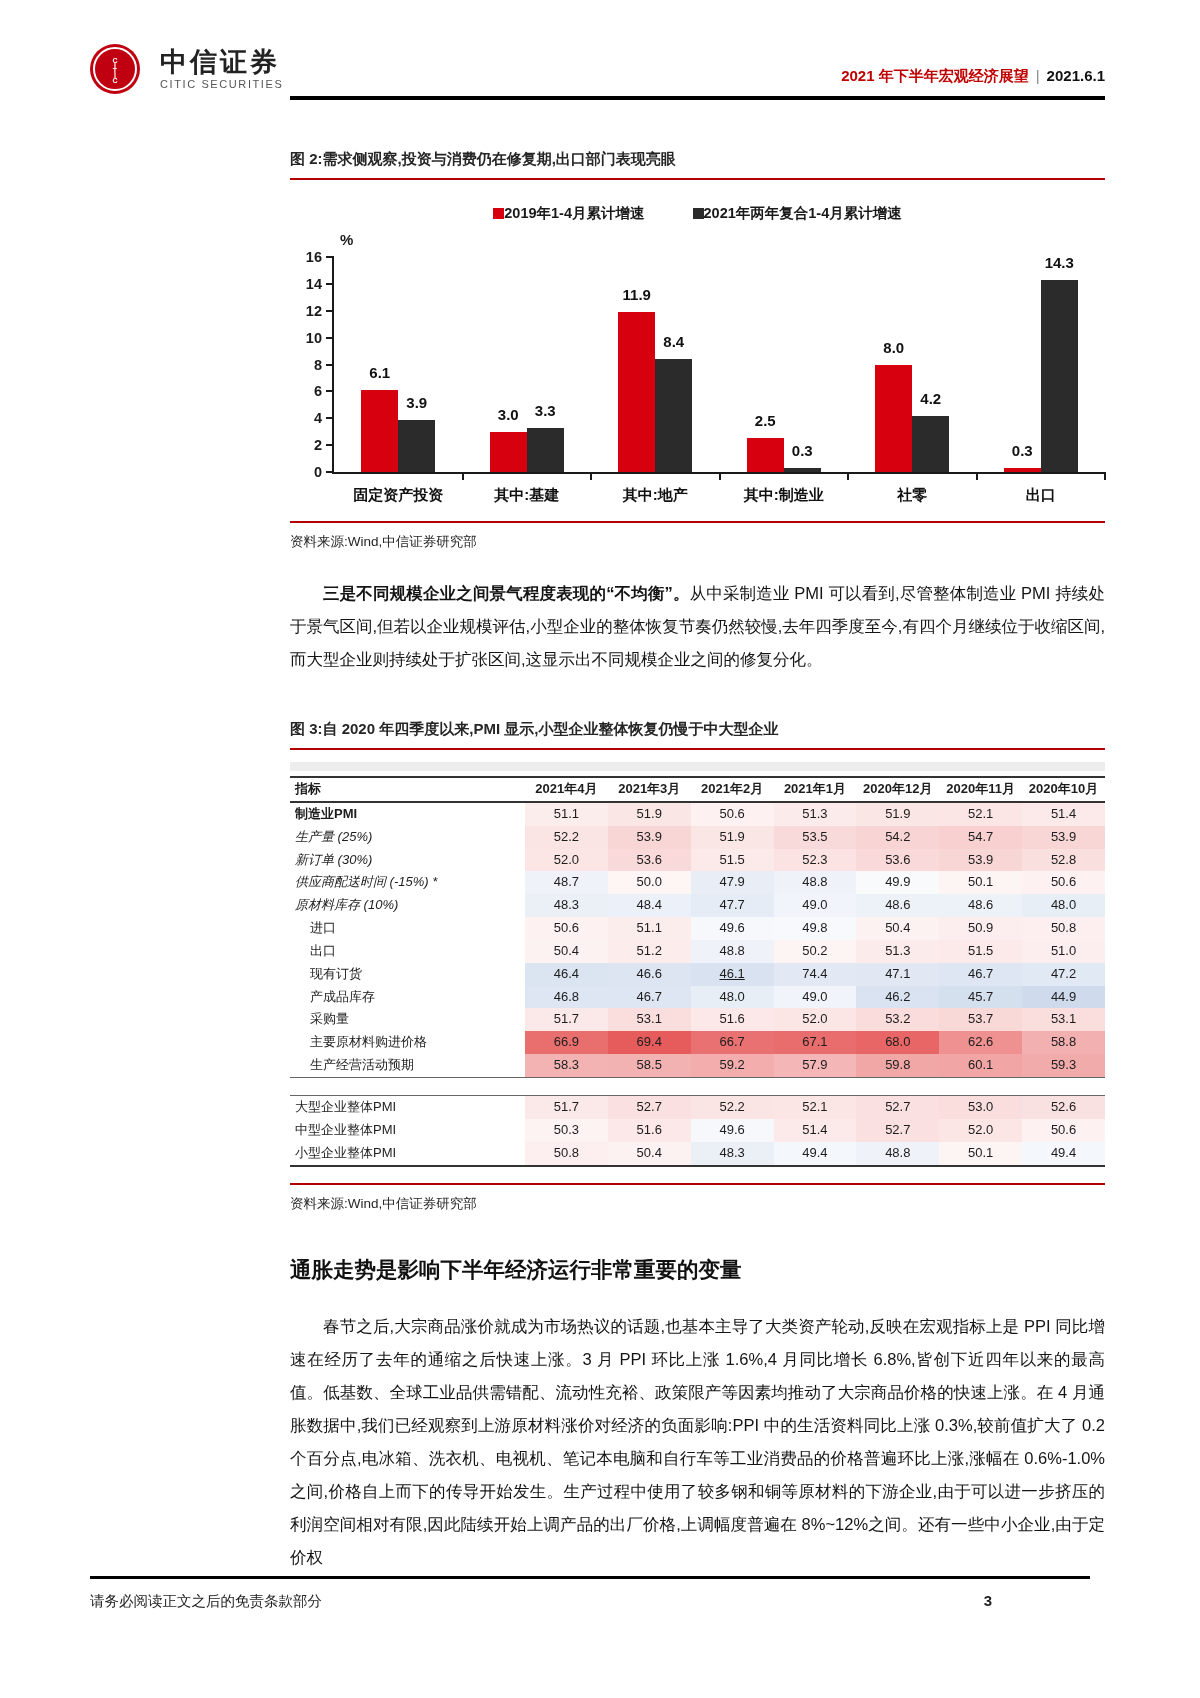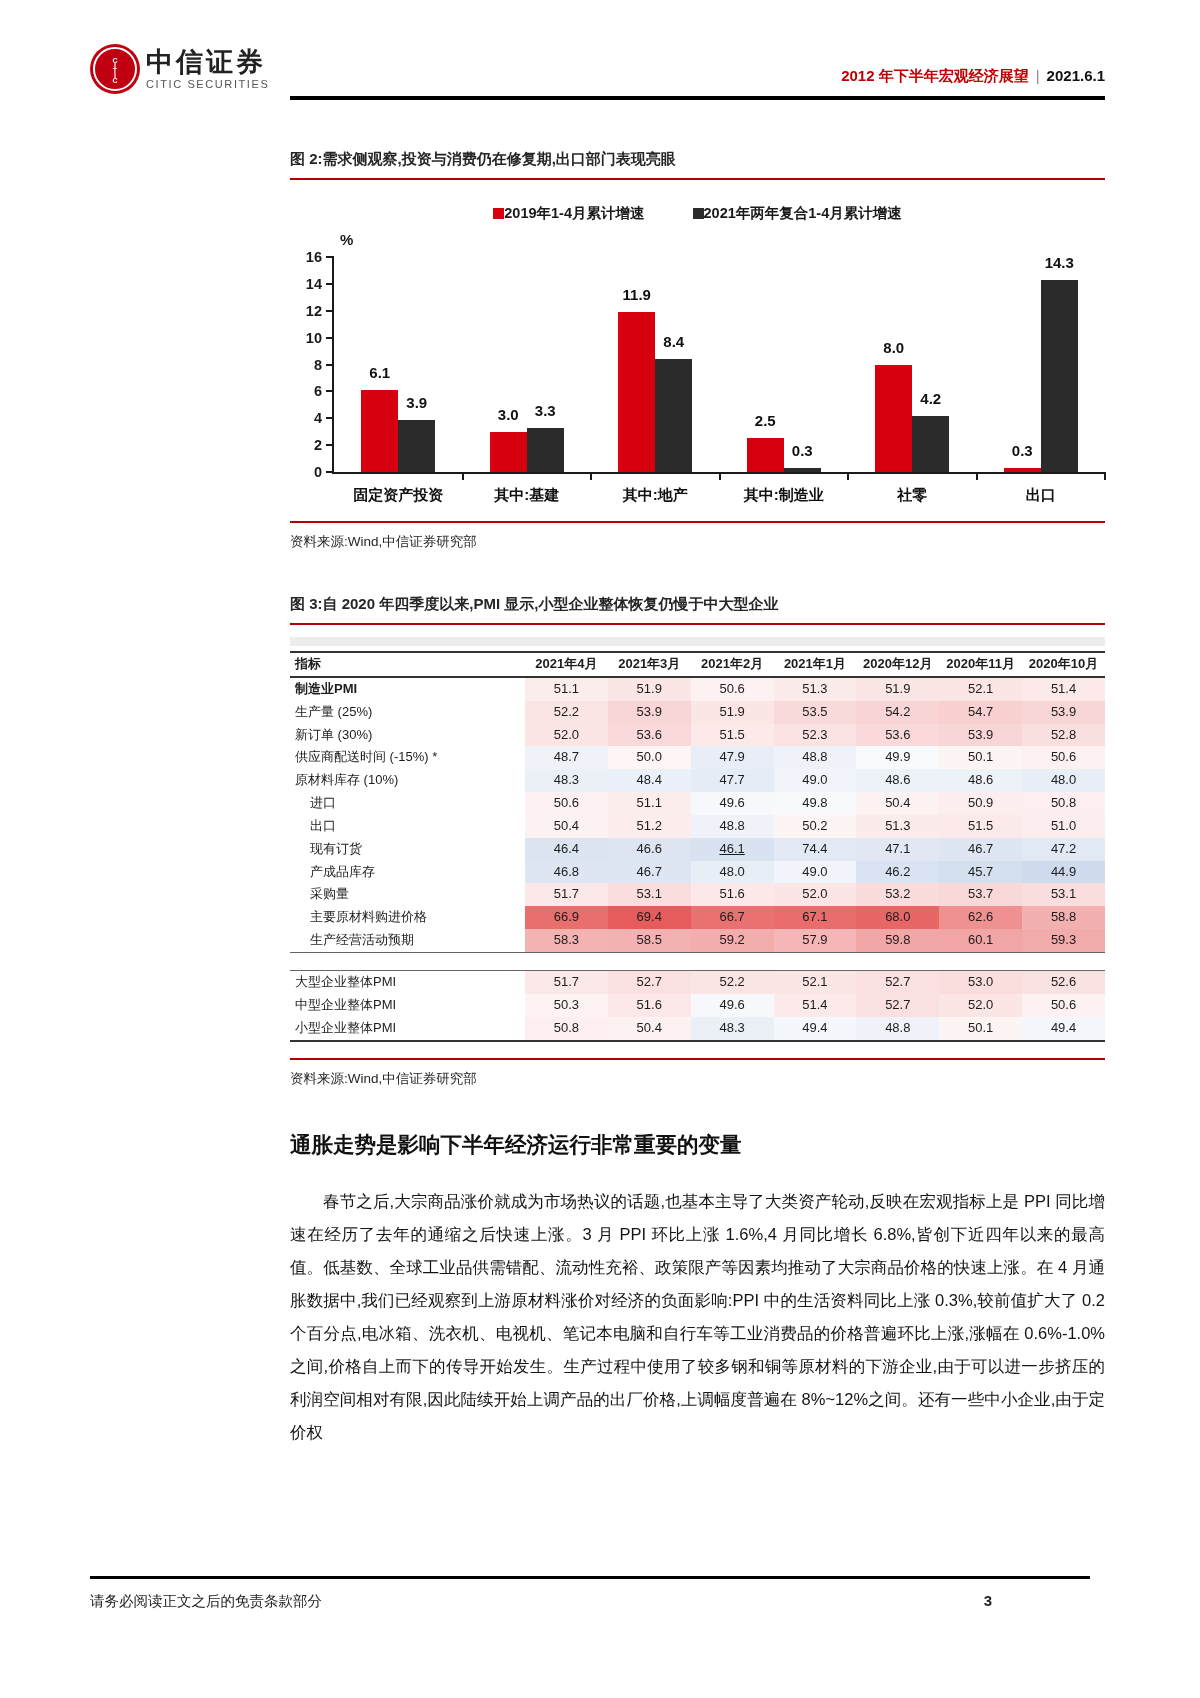--- a/index.html
+++ b/index.html
@@ -4,21 +4,21 @@
 <style>
   html,body{margin:0;padding:0;background:#e8e8e8;}
   .page{
     width:1200px;height:1698px;background:#ffffff;position:relative;
     font-family:"Liberation Sans","DejaVu Sans",sans-serif;color:#1a1a1a;
     margin:0 auto;overflow:hidden;
   }
   
   .header{position:absolute;top:44px;left:90px;right:95px;}
   .header-row{display:flex;justify-content:space-between;align-items:flex-end;}
-  .brand{display:flex;align-items:center;gap:6px;}
+  .brand{display:flex;align-items:center;gap:20px;}
   .brand-mark{width:50px;height:50px;border-radius:50%;background:#c00010;display:flex;align-items:center;justify-content:center;flex:0 0 auto;}
   .brand-mark-inner{width:40px;height:40px;border:2px solid #fff;border-radius:50%;display:flex;align-items:center;justify-content:center;}
   .brand-mark-inner span{color:#fff;font-size:7px;font-weight:bold;writing-mode:vertical-lr;text-orientation:upright;letter-spacing:-2px;line-height:1;}
   .brand-cn{font-size:27px;font-weight:bold;color:#222;letter-spacing:3px;line-height:1.1;}
   .brand-en{font-size:11px;color:#555;letter-spacing:1.6px;}
   .head-title{font-size:15px;font-weight:bold;padding-bottom:8px;white-space:nowrap;}
   .head-title .rt{color:#c00000;}
   .head-title .sep{color:#888;font-weight:normal;margin:0 7px;}
   .head-title .dt{color:#111;}
   .head-rule{margin-left:200px;height:4px;background:#000;margin-top:2px;}
@@ -49,21 +49,21 @@
   
   .fig3{margin-top:44px;}
   .table-strip{height:9px;background:#ededed;margin-top:12px;}
   .pmi-table{width:100%;border-collapse:collapse;table-layout:fixed;font-size:13px;margin-top:5px;color:#1d1d1d;}
   .pmi-table th,.pmi-table td{padding:2px 2px;line-height:1.45;}
   .pmi-table thead th{border-top:2px solid #333;border-bottom:2px solid #333;font-weight:bold;text-align:center;}
   .pmi-table thead th:first-child{text-align:left;width:228px;padding-left:5px;margin-top:20px;}
   .pmi-table td.val{text-align:center;}
   .pmi-table td.lab{text-align:left;padding-left:5px;white-space:nowrap;}
   .lab-bold{font-weight:bold;}
-  .lab-italic{}
+  .lab-italic{font-style:italic;}
   .lab-indent{padding-left:20px !important;}
   tr.main-last td{border-bottom:1px solid #666;}
   tr.gap td{height:13px;border-bottom:1px solid #666;}
   tr.sum-last td{border-bottom:2px solid #333;}
   
   .section-heading{font-size:21.5px;font-weight:bold;color:#111;margin-top:42px;}
   
   .footer{position:absolute;left:90px;right:110px;top:1576px;}
   .footer-rule{height:3px;background:#000;}
   .footer-row{display:flex;justify-content:space-between;align-items:baseline;padding-top:13px;font-size:14.5px;color:#222;}
@@ -81,21 +81,21 @@
           <div class="brand-mark-inner">
               <span>CITIC</span>
             </div>
         </div>
         <div class="brand-text">
           <div class="brand-cn">中信证券</div>
           <div class="brand-en">CITIC SECURITIES</div>
         </div>
       </div>
       <div class="head-title">
-        <span class="rt">2012 年下半年宏观经济展望</span><span class="sep">|</span><span class="dt">2021.6.1</span>
+        <span class="rt">2021 年下半年宏观经济展望</span><span class="sep">|</span><span class="dt">2021.6.1</span>
       </div>
     </div>
     <div class="head-rule"></div>
   </div>
 
   <div class="content">
 
     <div class="fig2">
       <div class="fig-title">图 2:需求侧观察,投资与消费仍在修复期,出口部门表现亮眼</div>
       <div class="chart">
@@ -187,20 +187,21 @@
             <div class="xlab">其中:基建</div>
             <div class="xlab">其中:地产</div>
             <div class="xlab">其中:制造业</div>
             <div class="xlab">社零</div>
             <div class="xlab">出口</div>
           </div>
       </div>
       <div class="fig-source">资料来源:Wind,中信证券研究部</div>
     </div>
 
+    <p class="para"><span class="lead">三是不同规模企业之间景气程度表现的“不均衡”。</span><span>从中采制造业 PMI 可以看到,尽管整体制造业 PMI 持续处于景气区间,但若以企业规模评估,小型企业的整体恢复节奏仍然较慢,去年四季度至今,有四个月继续位于收缩区间,而大型企业则持续处于扩张区间,这显示出不同规模企业之间的修复分化。</span></p>
 
     <div class="fig3">
       <div class="fig-title">图 3:自 2020 年四季度以来,PMI 显示,小型企业整体恢复仍慢于中大型企业</div>
       <div class="table-strip"></div>
       <table class="pmi-table">
         <thead>
             <tr id="pmi-head">
               <th>指标</th>
               <th>2021年4月</th>
               <th>2021年3月</th>

